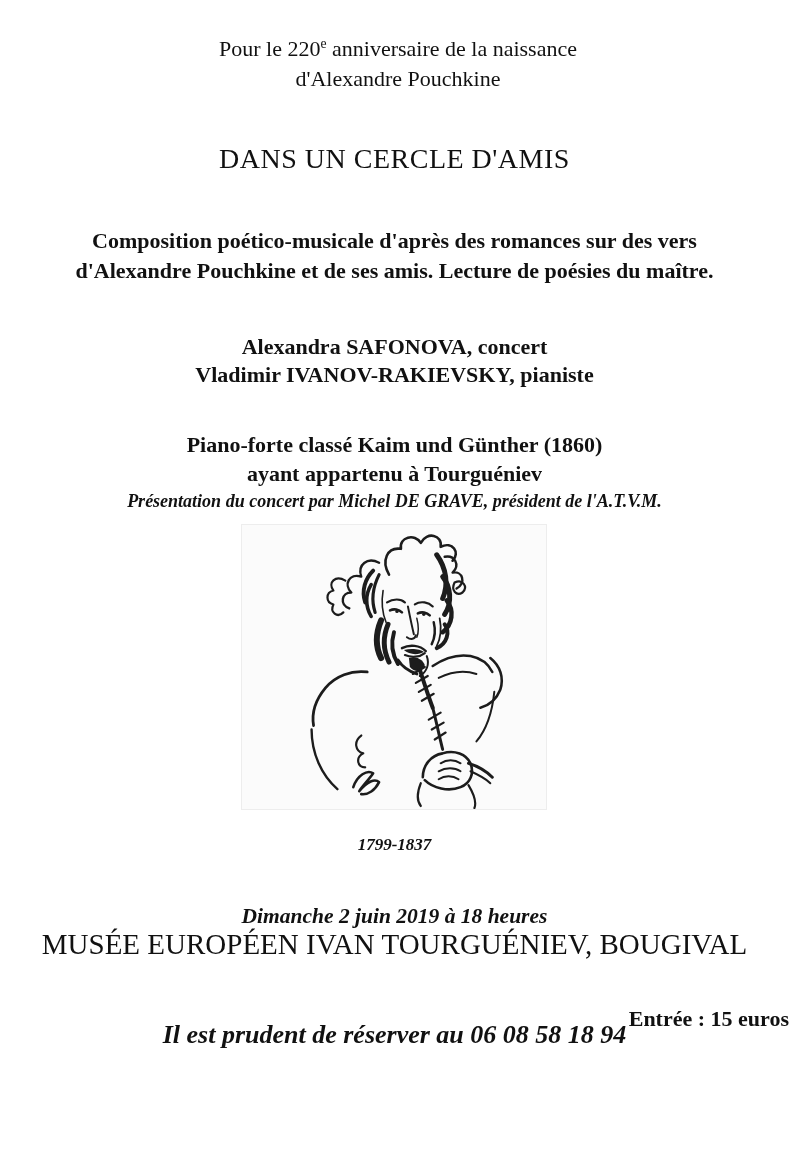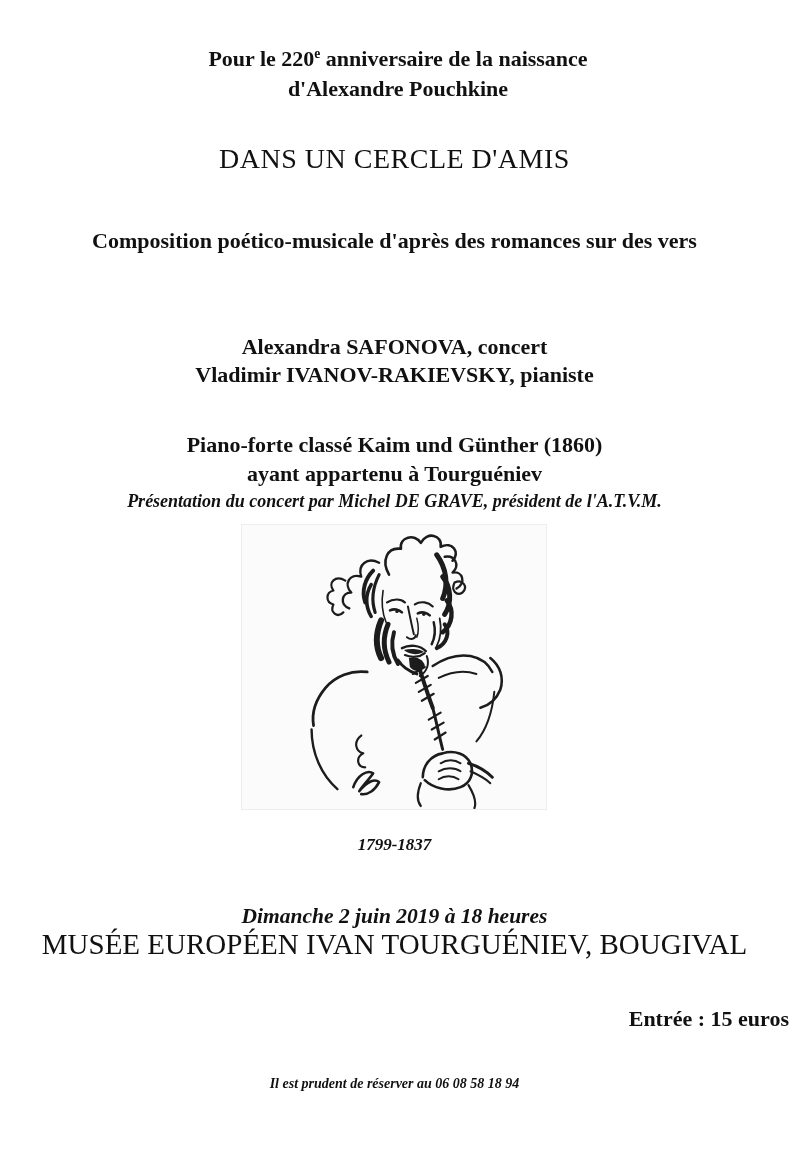--- a/index.html
+++ b/index.html
@@ -16,23 +16,23 @@
     overflow: hidden;
   }
   .abs {
     position: absolute;
     left: 0;
     right: 0;
     text-align: center;
   }
   .bi { font-weight: bold; font-style: italic; }
   .header-block {
-    top: 44px;
-    font-size: 22px;
-    font-weight: bold;
+    top: 34px;
+    font-size: 22px;
+    font-weight: normal;
     line-height: 30px;
     margin-left: 7px;
   }
   .header-block sup {
     font-size: 0.62em;
     vertical-align: super;
     line-height: 0;
   }
   .concert-title {
     top: 143px;
@@ -95,38 +95,39 @@
     font-size: 21.5px;
   }
   .price-line {
     top: 1006px;
     font-size: 22px;
     font-weight: bold;
     text-align: right;
     box-sizing: border-box;
   }
   .booking-line {
-    top: 1076px;
-    font-size: 14px;
+    top: 1020px;
+    font-size: 26px;
   }
   .sk { stroke: #1c1c1c; fill: none; stroke-linecap: round; stroke-linejoin: round; }
   .skf { fill: #1c1c1c; stroke: none; }
 </style>
 </head>
 <body>
 
 <div class="abs header-block">
   <div><span>Pour le 220</span><sup>e</sup><span> anniversaire de la naissance</span></div>
   <div>d'Alexandre Pouchkine</div>
 </div>
 
 <div class="abs concert-title">DANS UN CERCLE D'AMIS</div>
 
 <div class="abs description">
   <div>Composition poético-musicale d'après des romances sur des vers</div>
+  <div>d'Alexandre Pouchkine et de ses amis. Lecture de poésies du maître.</div>
 </div>
 
 <div class="abs performers">
   <div>Alexandra SAFONOVA, concert</div>
   <div>Vladimir IVANOV-RAKIEVSKY, pianiste</div>
 </div>
 
 <div class="abs instrument">
   <div>Piano-forte classé Kaim und Günther (1860)</div>
   <div>ayant appartenu à Tourguéniev</div>

